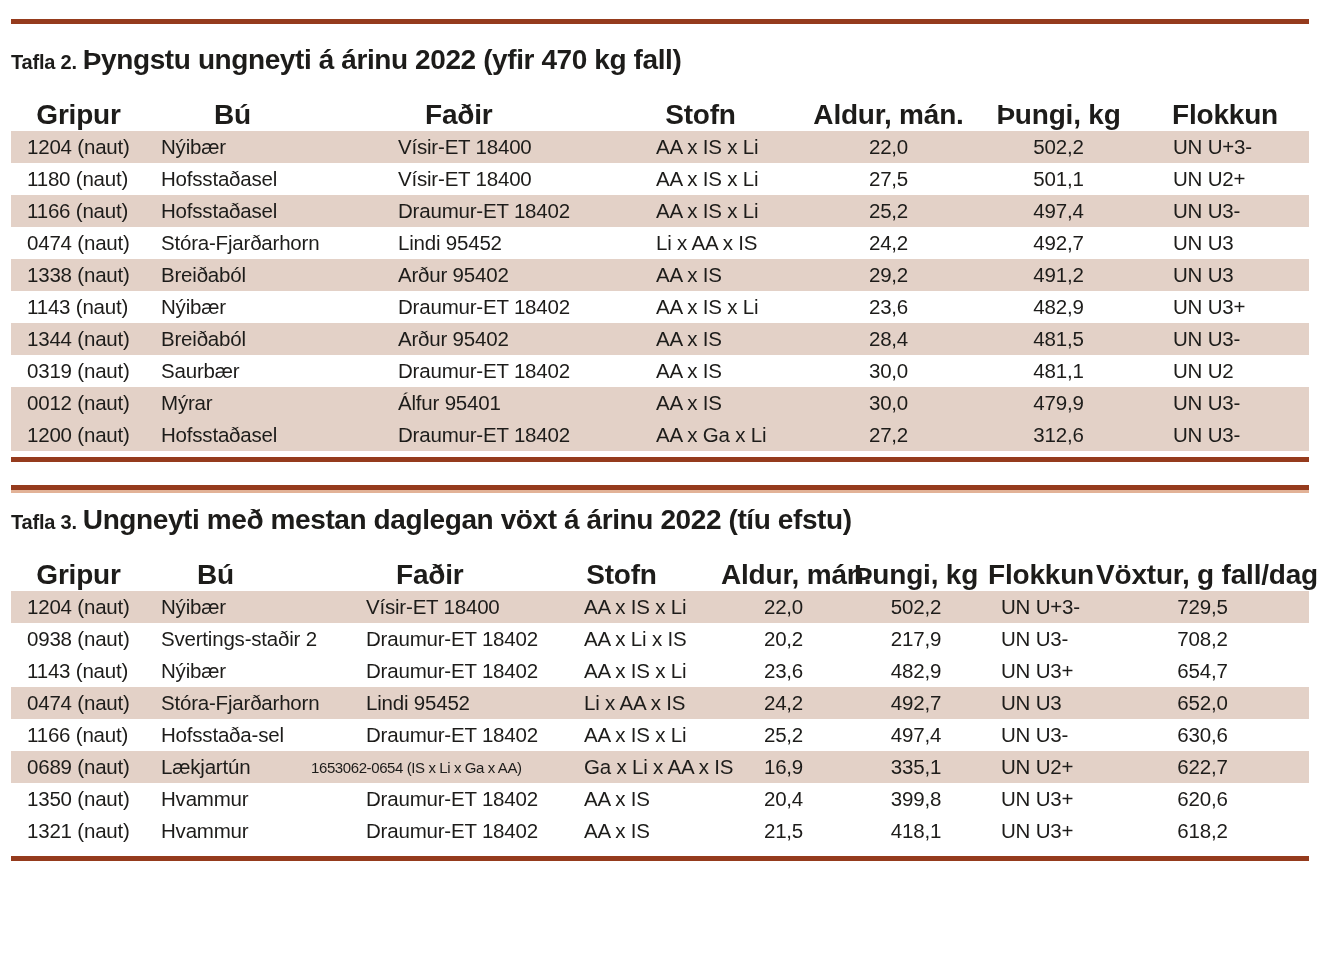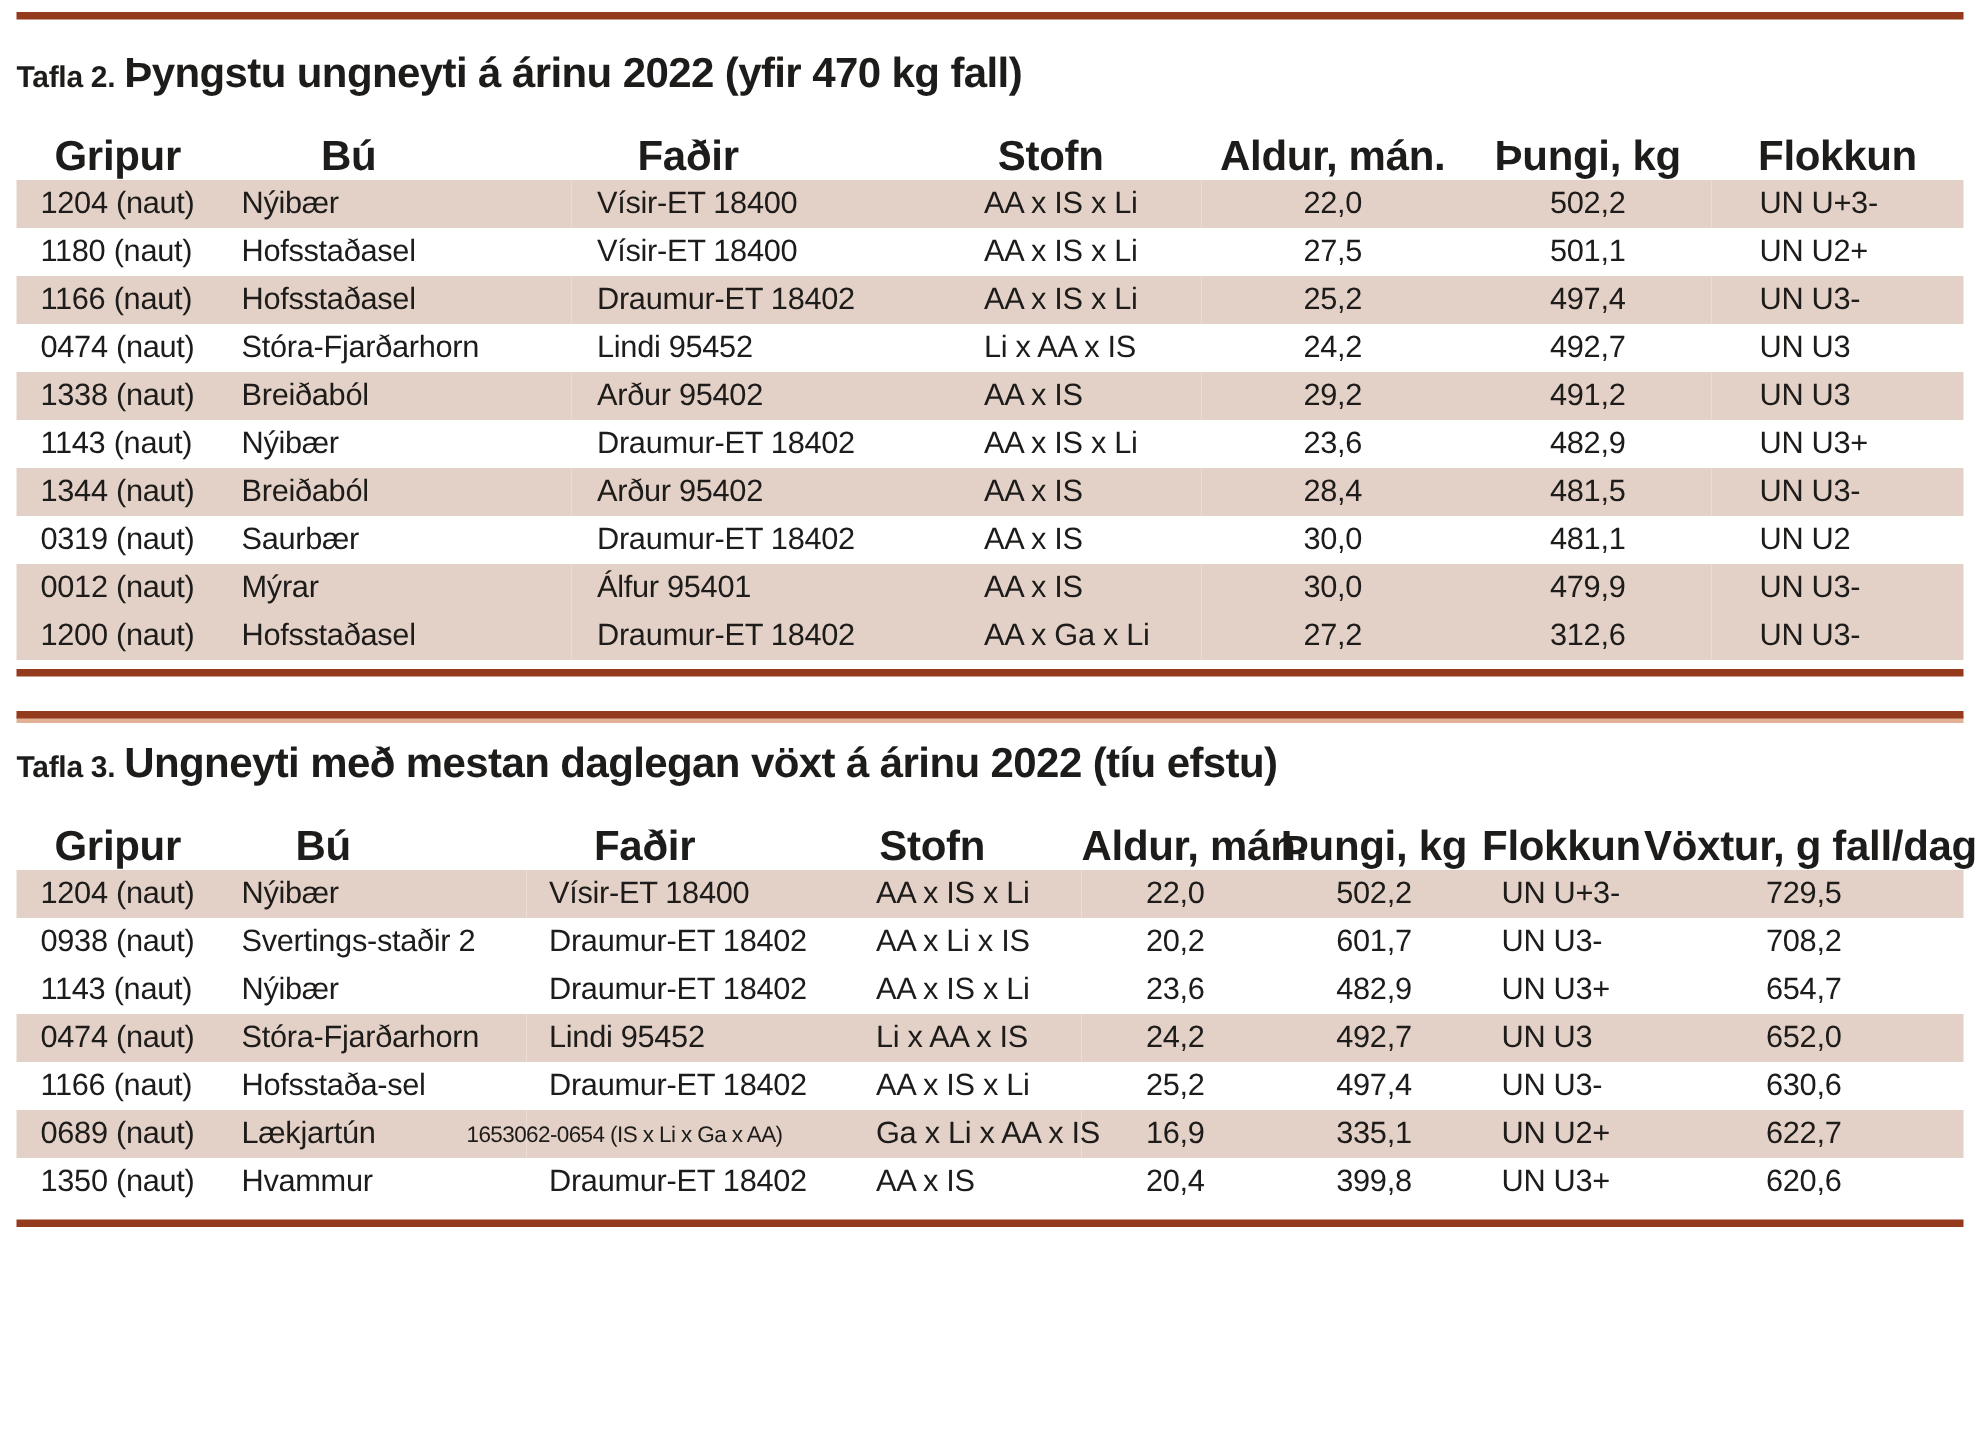--- a/index.html
+++ b/index.html
@@ -3,21 +3,21 @@
 <meta charset="utf-8">
 <style>
   * { margin:0; padding:0; box-sizing:border-box; }
   html,body { background:#ffffff; }
   body {
     width:1320px; height:962px; overflow:hidden;
     font-family:"Liberation Sans", sans-serif;
     color:#1d1c1a;
     letter-spacing:-0.2px;
   }
-  .page { padding:0 11px; }
+  .page { padding:11px 11px; }
   .rule { height:5px; background:#953b1d; }
   .rule-top { margin-top:8px; }
   .rule-after-t2 { margin-top:6px; }
   .rule-before-t3 { margin-top:23px; box-shadow:0 3px 0 #e2b297; }
   .rule-bottom { margin-top:9px; }
 
   .title-line { margin-top:19px; height:34px; line-height:34px; white-space:nowrap; }
   .title-line .tafla { font-weight:bold; font-size:20px; letter-spacing:-0.2px; }
   .title-line .title-text { font-weight:bold; font-size:28px; letter-spacing:-0.4px; margin-left:6px; }
   .t3-title { margin-top:13px; }
@@ -222,21 +222,21 @@
             <td class="c6">502,2</td>
             <td class="c7">UN U+3-</td>
             <td class="c8">729,5</td>
           </tr>
           <tr>
             <td class="c1">0938 (naut)</td>
             <td class="c2">Svertings-staðir 2</td>
             <td class="c3">Draumur-ET 18402</td>
             <td class="c4">AA x Li x IS</td>
             <td class="c5">20,2</td>
-            <td class="c6">601,7</td>
+            <td class="c6">217,9</td>
             <td class="c7">UN U3-</td>
             <td class="c8">708,2</td>
           </tr>
           <tr>
             <td class="c1">1143 (naut)</td>
             <td class="c2">Nýibær</td>
             <td class="c3">Draumur-ET 18402</td>
             <td class="c4">AA x IS x Li</td>
             <td class="c5">23,6</td>
             <td class="c6">482,9</td>
@@ -276,19 +276,29 @@
           <tr>
             <td class="c1">1350 (naut)</td>
             <td class="c2">Hvammur</td>
             <td class="c3">Draumur-ET 18402</td>
             <td class="c4">AA x IS</td>
             <td class="c5">20,4</td>
             <td class="c6">399,8</td>
             <td class="c7">UN U3+</td>
             <td class="c8">620,6</td>
           </tr>
+          <tr>
+            <td class="c1">1321 (naut)</td>
+            <td class="c2">Hvammur</td>
+            <td class="c3">Draumur-ET 18402</td>
+            <td class="c4">AA x IS</td>
+            <td class="c5">21,5</td>
+            <td class="c6">418,1</td>
+            <td class="c7">UN U3+</td>
+            <td class="c8">618,2</td>
+          </tr>
         </tbody>
     </table>
   </section>
 
   <div class="rule rule-bottom"></div>
 
 </div>
 
 </body></html>

